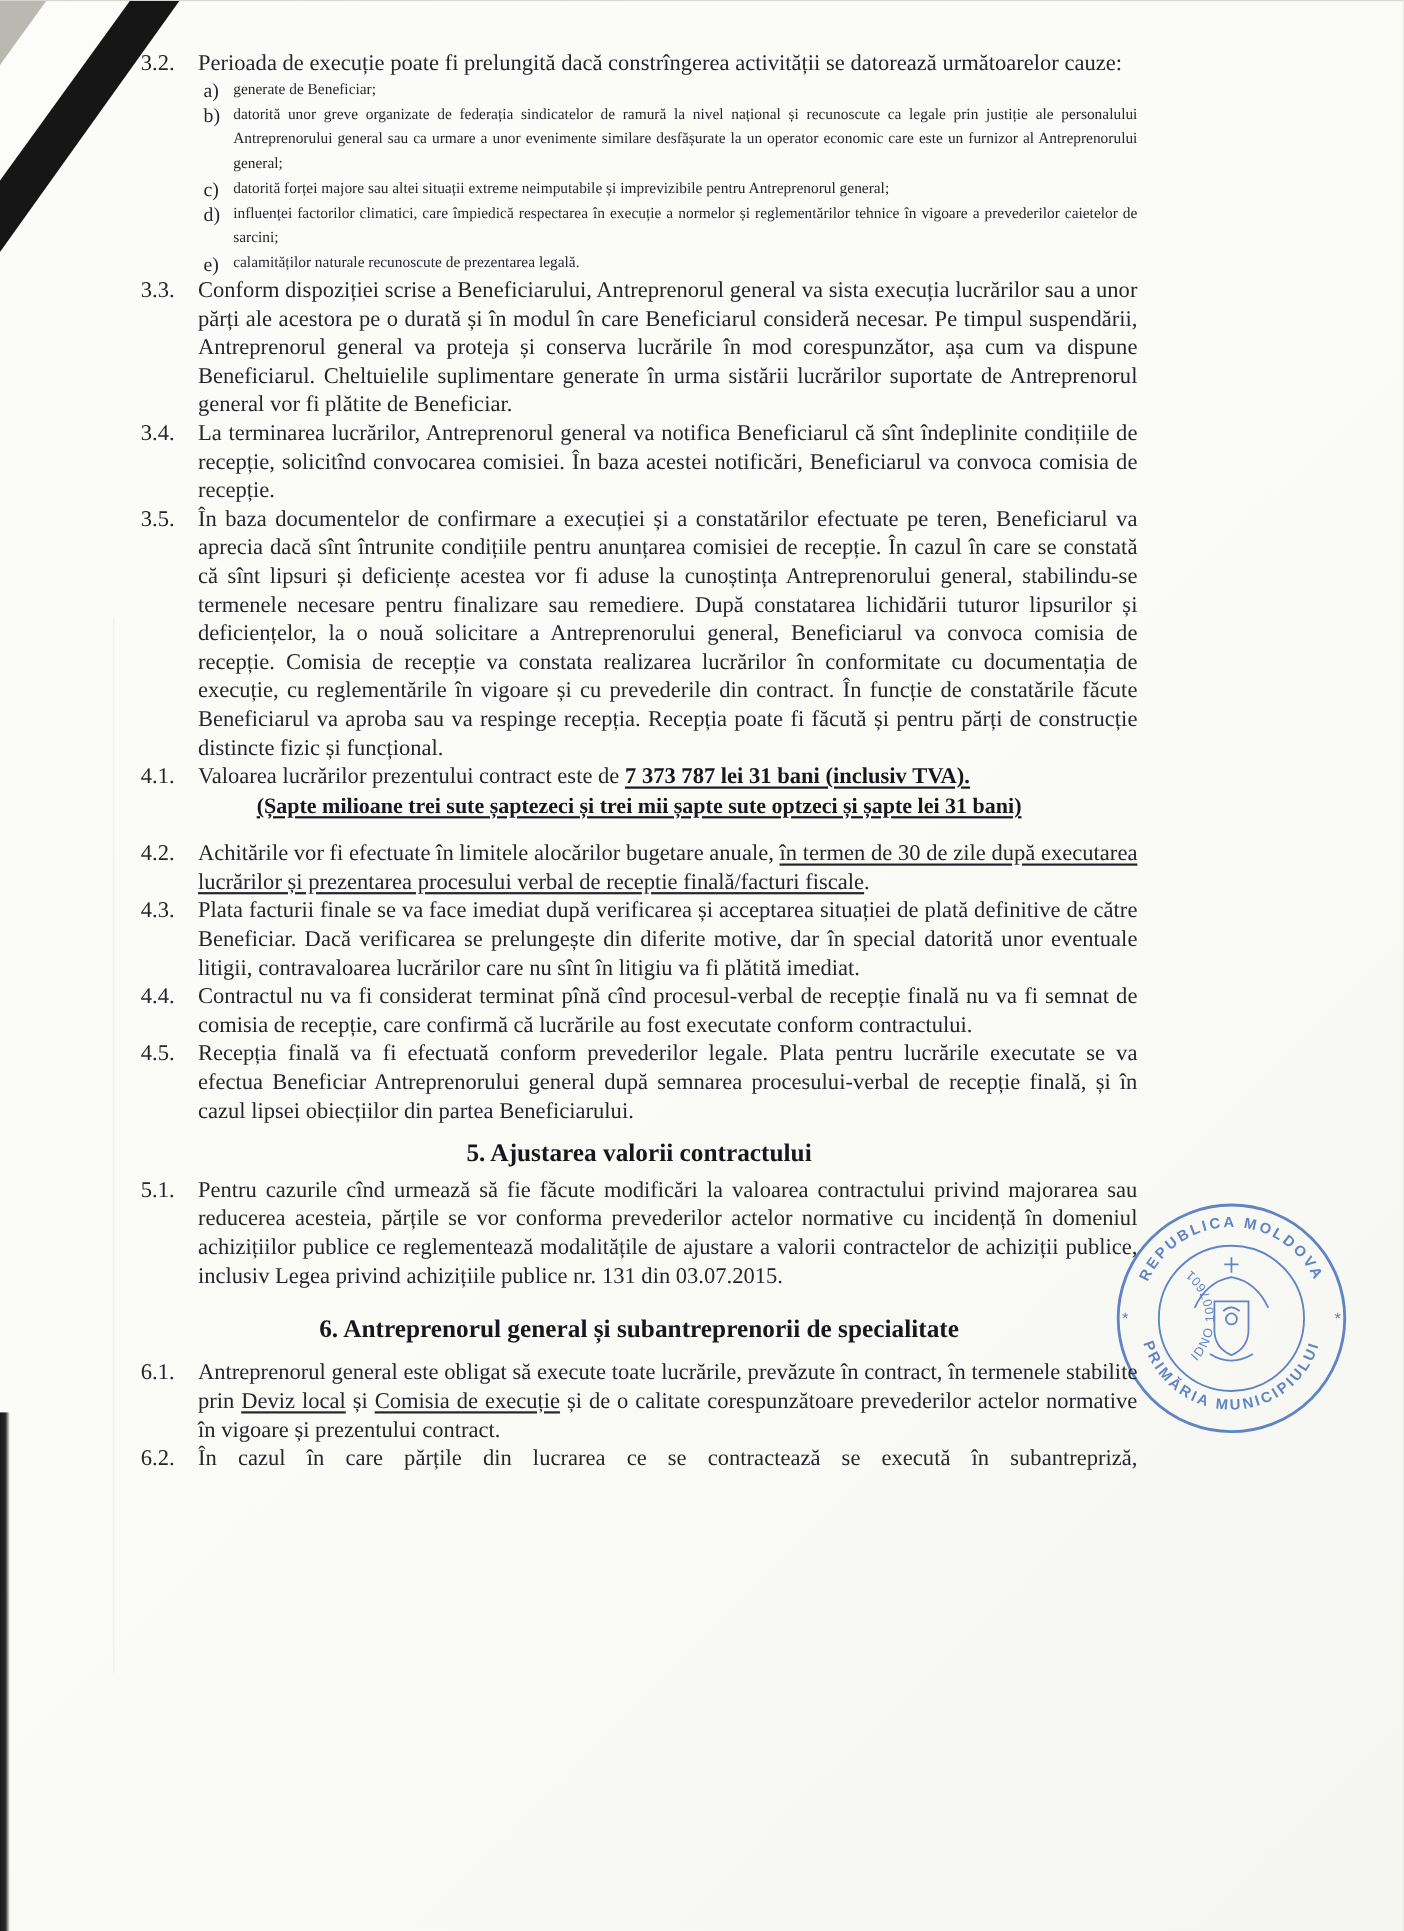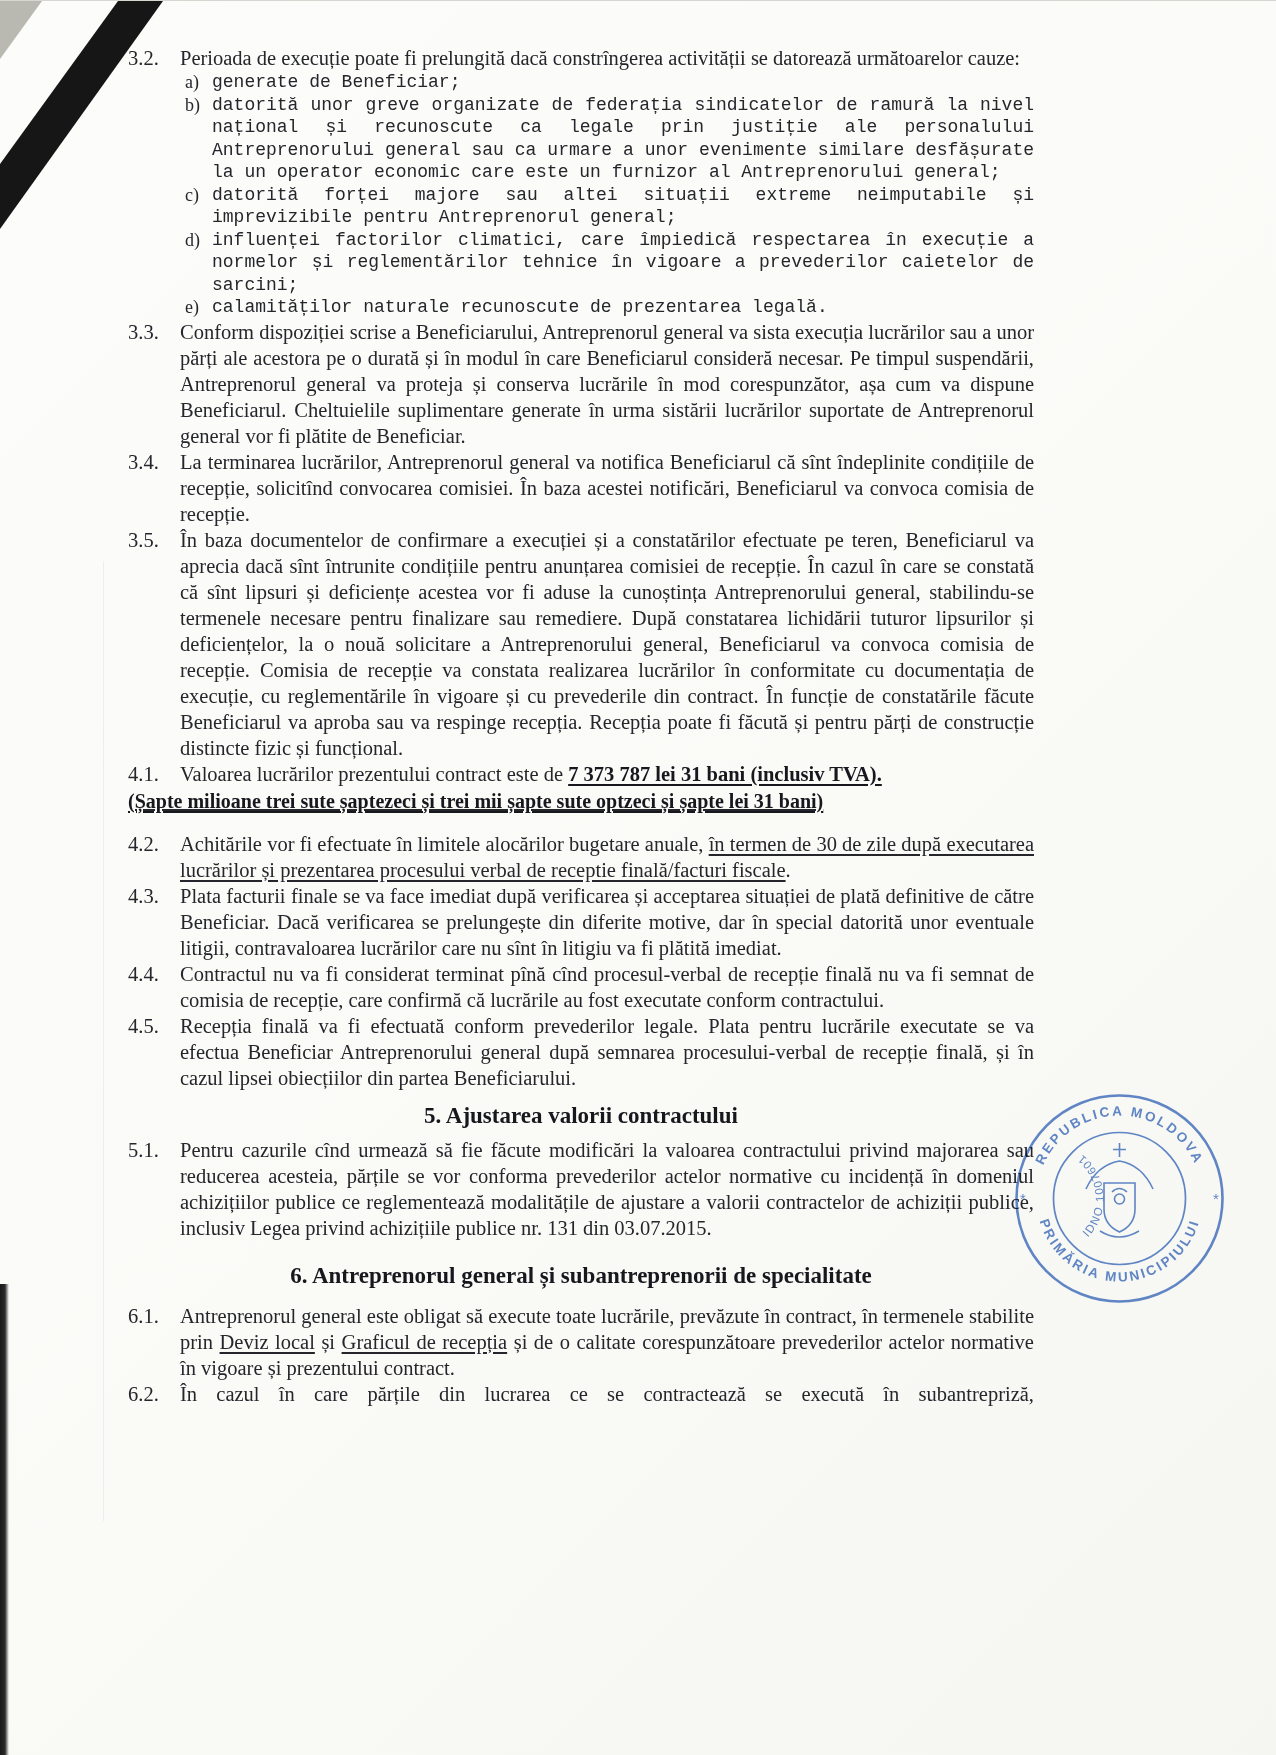--- a/index.html
+++ b/index.html
@@ -20,31 +20,31 @@
   .content { position: absolute; left: 128px; top: 44px; width: 906px; }
 
   .clause { display: flex; align-items: flex-start; }
   .clause .num  { flex: 0 0 52px; font-size: 20.5px; line-height: 26px; }
   .clause .body { flex: 1 1 auto; font-size: 20.5px; line-height: 26px; text-align: justify; }
   .justify-last .body { text-align-last: justify; }
 
   .subitems { margin-left: 57px; }
   .subitem { display: flex; align-items: flex-start; }
   .subitem .label { flex: 0 0 27px; font-size: 18px; line-height: 22.5px; }
-  .subitem .itext { flex: 1 1 auto; font-size: 18px; line-height: 22.5px; text-align: justify; font-family: Liberation Mono, monospace; }
+  .subitem .itext { flex: 1 1 auto; font-size: 14px; line-height: 22.5px; text-align: justify; }
 
   .heading { font-weight: 700; text-align: center; font-size: 23px; line-height: 30px; color: #17171e; }
   .h4m { margin: 16px 0 8px 0; }
   .h5m { margin: 10px 0 6px 0; }
   .h6m { margin: 20px 0 12px 0; }
 
   .bu { font-weight: 700; text-decoration: underline; text-underline-offset: 3px; color: #17171e; }
   .u  { text-decoration: underline; text-underline-offset: 3px; }
 
-  .center-line { font-size: 20px; line-height: 28px; text-decoration: underline; }
+  .center-line { text-align: center; font-size: 20px; line-height: 28px; }
   .gap16 { height: 16px; }
 
   
   .stamp {
     position: absolute; left: 1012px; top: 1090px;
     color: #3f6fc2; opacity: 0.82; mix-blend-mode: multiply;
   }
   .stamp text { font-family: "Liberation Sans", sans-serif; fill: currentColor; }
   .arc-text  { font-size: 13.5px; letter-spacing: 2.5px; font-weight: 600; }
   .idno-text { font-size: 11.5px; letter-spacing: 1.5px; }
@@ -146,21 +146,21 @@
 
     <div class="clause">
       <span class="num">5.1.</span>
       <div class="body">Pentru cazurile cînd urmează să fie făcute modificări la valoarea contractului privind majorarea sau reducerea acesteia, părțile se vor conforma prevederilor actelor normative cu incidență în domeniul achizițiilor publice ce reglementează modalitățile de ajustare a valorii contractelor de achiziții publice, inclusiv Legea privind achizițiile publice nr. 131 din 03.07.2015.</div>
     </div>
 
     <div class="heading h6m">6.  Antreprenorul general și subantreprenorii de specialitate</div>
 
     <div class="clause">
       <span class="num">6.1.</span>
-      <div class="body"><span>Antreprenorul general este obligat să execute toate lucrările, prevăzute în contract, în termenele stabilite prin </span><span class="u">Deviz local</span><span> și </span><span class="u">Graficul de recepția</span><span> și de o calitate corespunzătoare prevederilor actelor normative în vigoare și prezentului contract.</span></div>
+      <div class="body"><span>Antreprenorul general este obligat să execute toate lucrările, prevăzute în contract, în termenele stabilite prin </span><span class="u">Deviz local</span><span> și </span><span class="u">Comisia de execuție</span><span> și de o calitate corespunzătoare prevederilor actelor normative în vigoare și prezentului contract.</span></div>
     </div>
 
     <div class="clause justify-last">
       <span class="num">6.2.</span>
       <div class="body">În cazul în care părțile din lucrarea ce se contractează se execută în subantrepriză,</div>
     </div>
 
   </div>
 
   <svg class="stamp" width="215" height="215" viewBox="0 0 215 215" aria-hidden="true">

